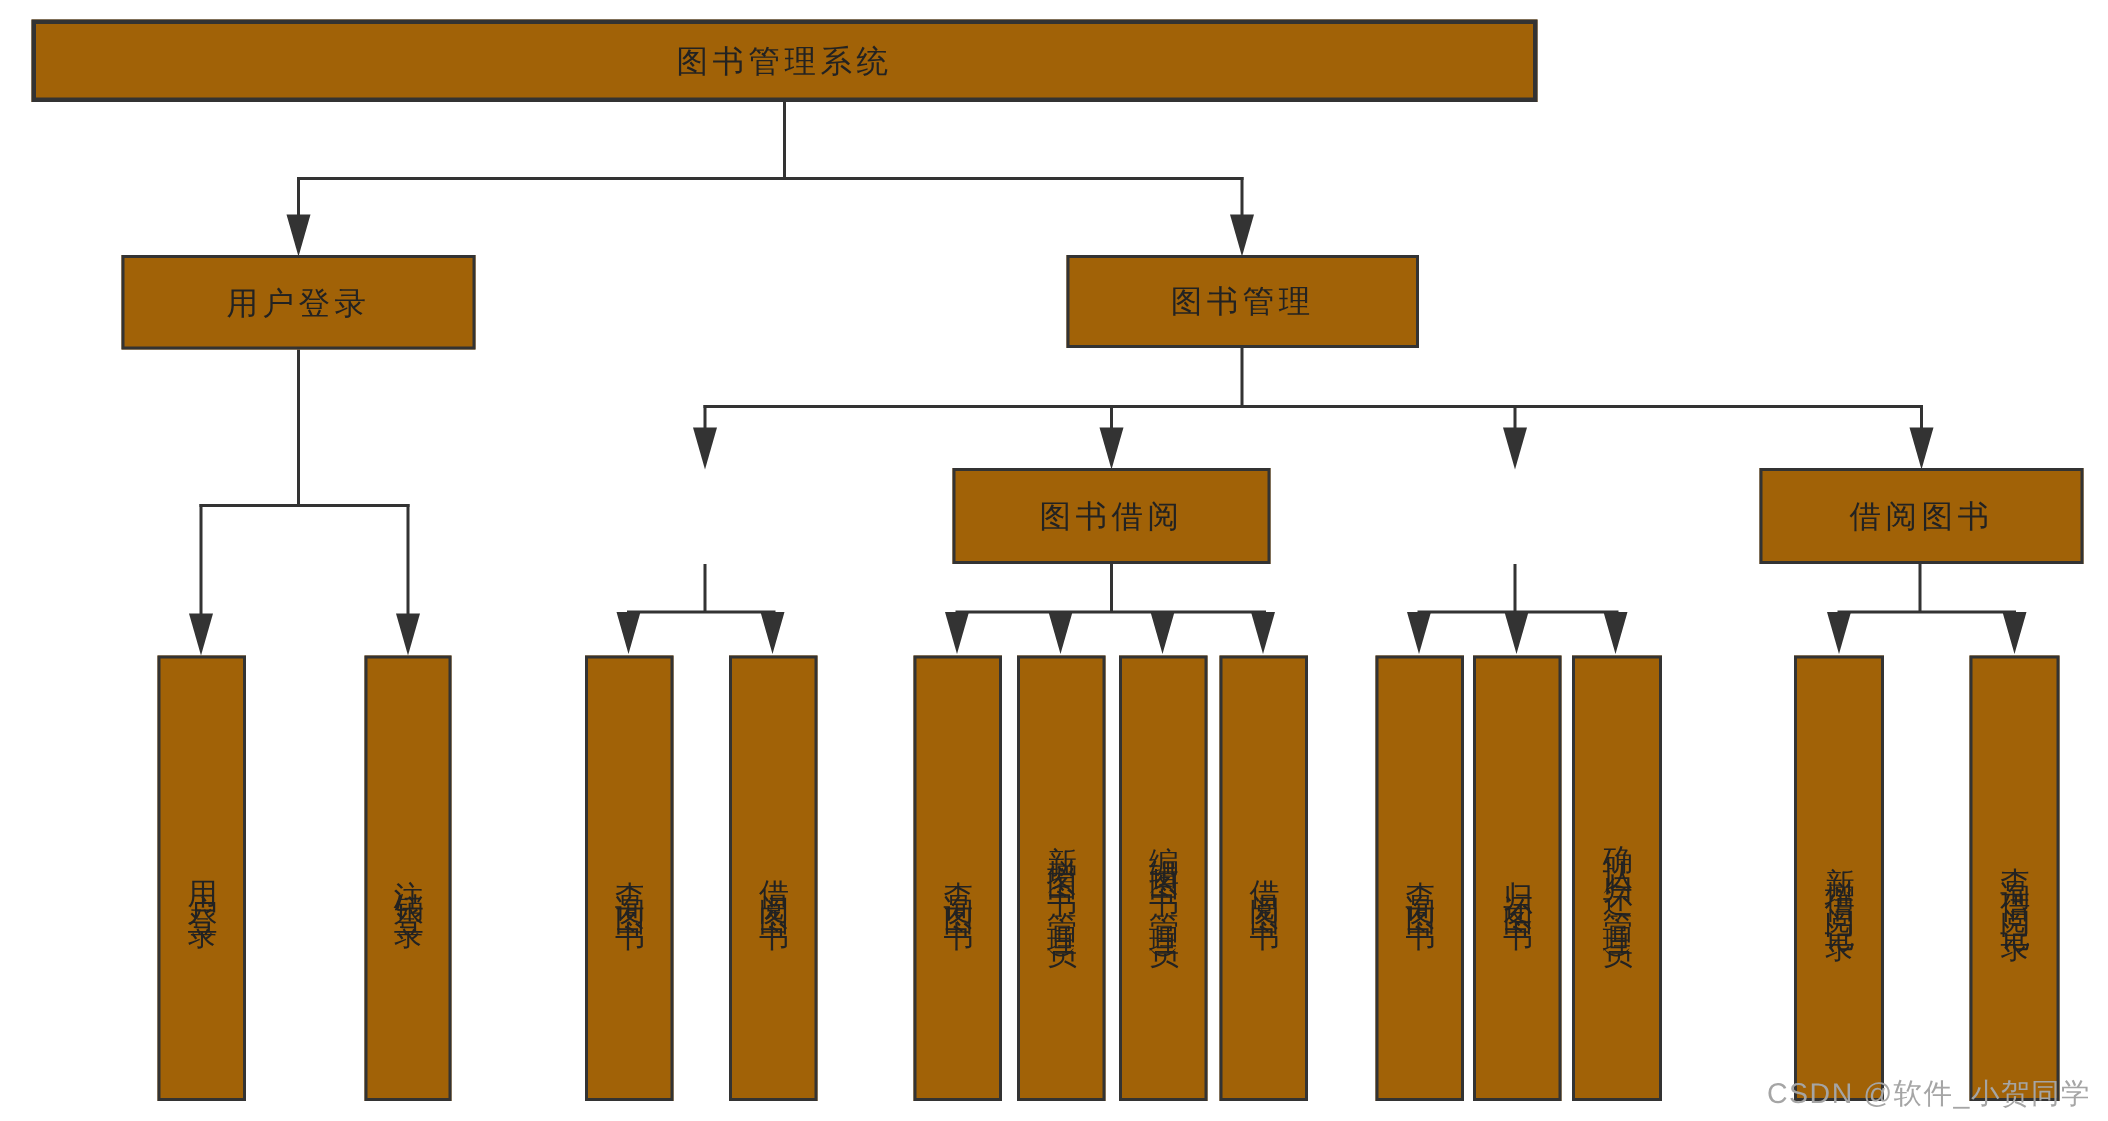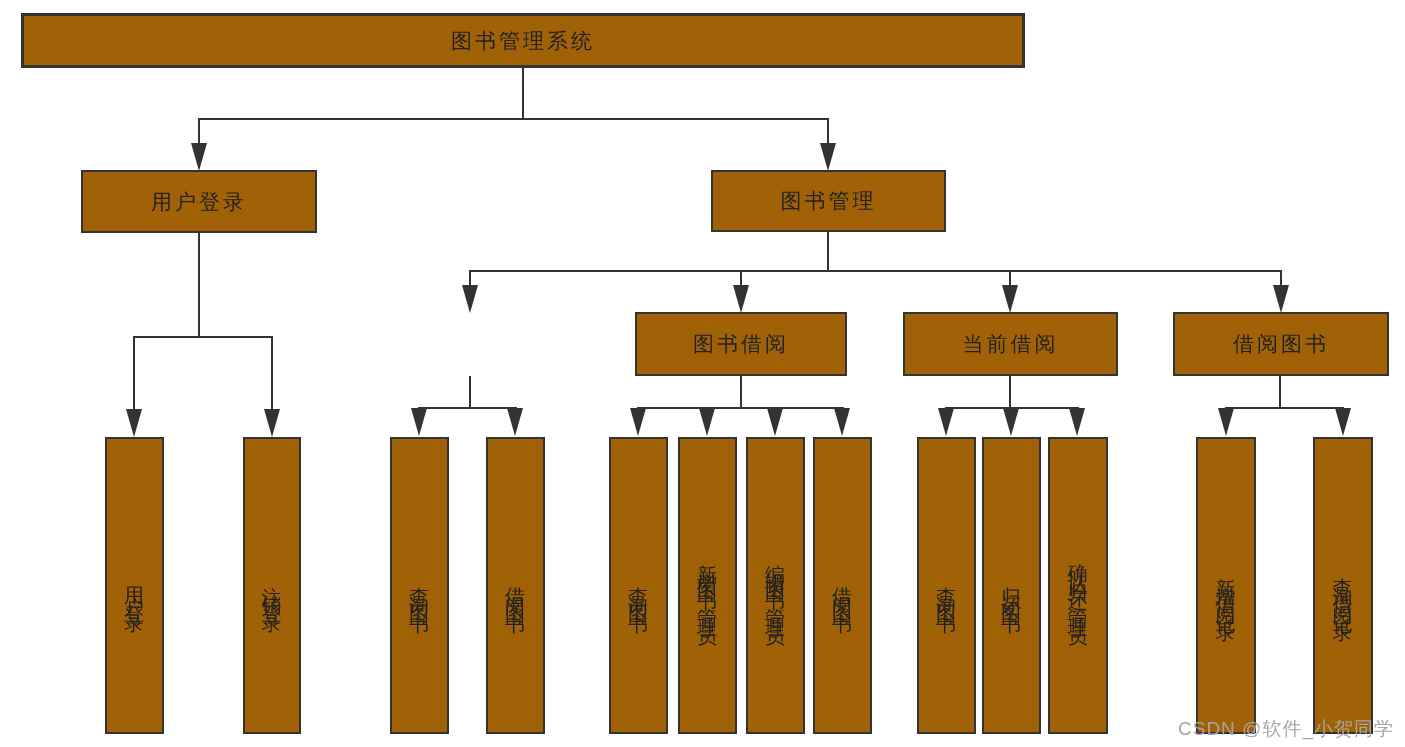--- a/index.html
+++ b/index.html
@@ -66,21 +66,20 @@
 <body>
 
 <div class="canvas">
 
   <div class="box root" style="left:21px; top:13px; width:1004px; height:55px;">图书管理系统</div>
 
   <div class="box" style="left:81px; top:170px; width:236px; height:63px;">用户登录</div>
   <div class="box" style="left:711px; top:170px; width:235px; height:62px;">图书管理</div>
 
   <div class="box" style="left:635px; top:312px; width:212px; height:64px;">图书借阅</div>
-  <div class="box" style="left:903px; top:312px; width:215px; height:64px;">当前借阅</div>
   <div class="box" style="left:1173px; top:312px; width:216px; height:64px;">借阅图书</div>
 
   <div class="box vert" style="left:105px; top:437px; width:59px; height:297px;">用户登录</div>
   <div class="box vert" style="left:243px; top:437px; width:58px; height:297px;">注销登录</div>
 
   <div class="box vert" style="left:390px; top:437px; width:59px; height:297px;">查询图书</div>
   <div class="box vert" style="left:486px; top:437px; width:59px; height:297px;">借阅图书</div>
 
   <div class="box vert" style="left:609px; top:437px; width:59px; height:297px;">查询图书</div>
   <div class="box vert" style="left:678px; top:437px; width:59px; height:297px;">新增图书（管理员）</div>

